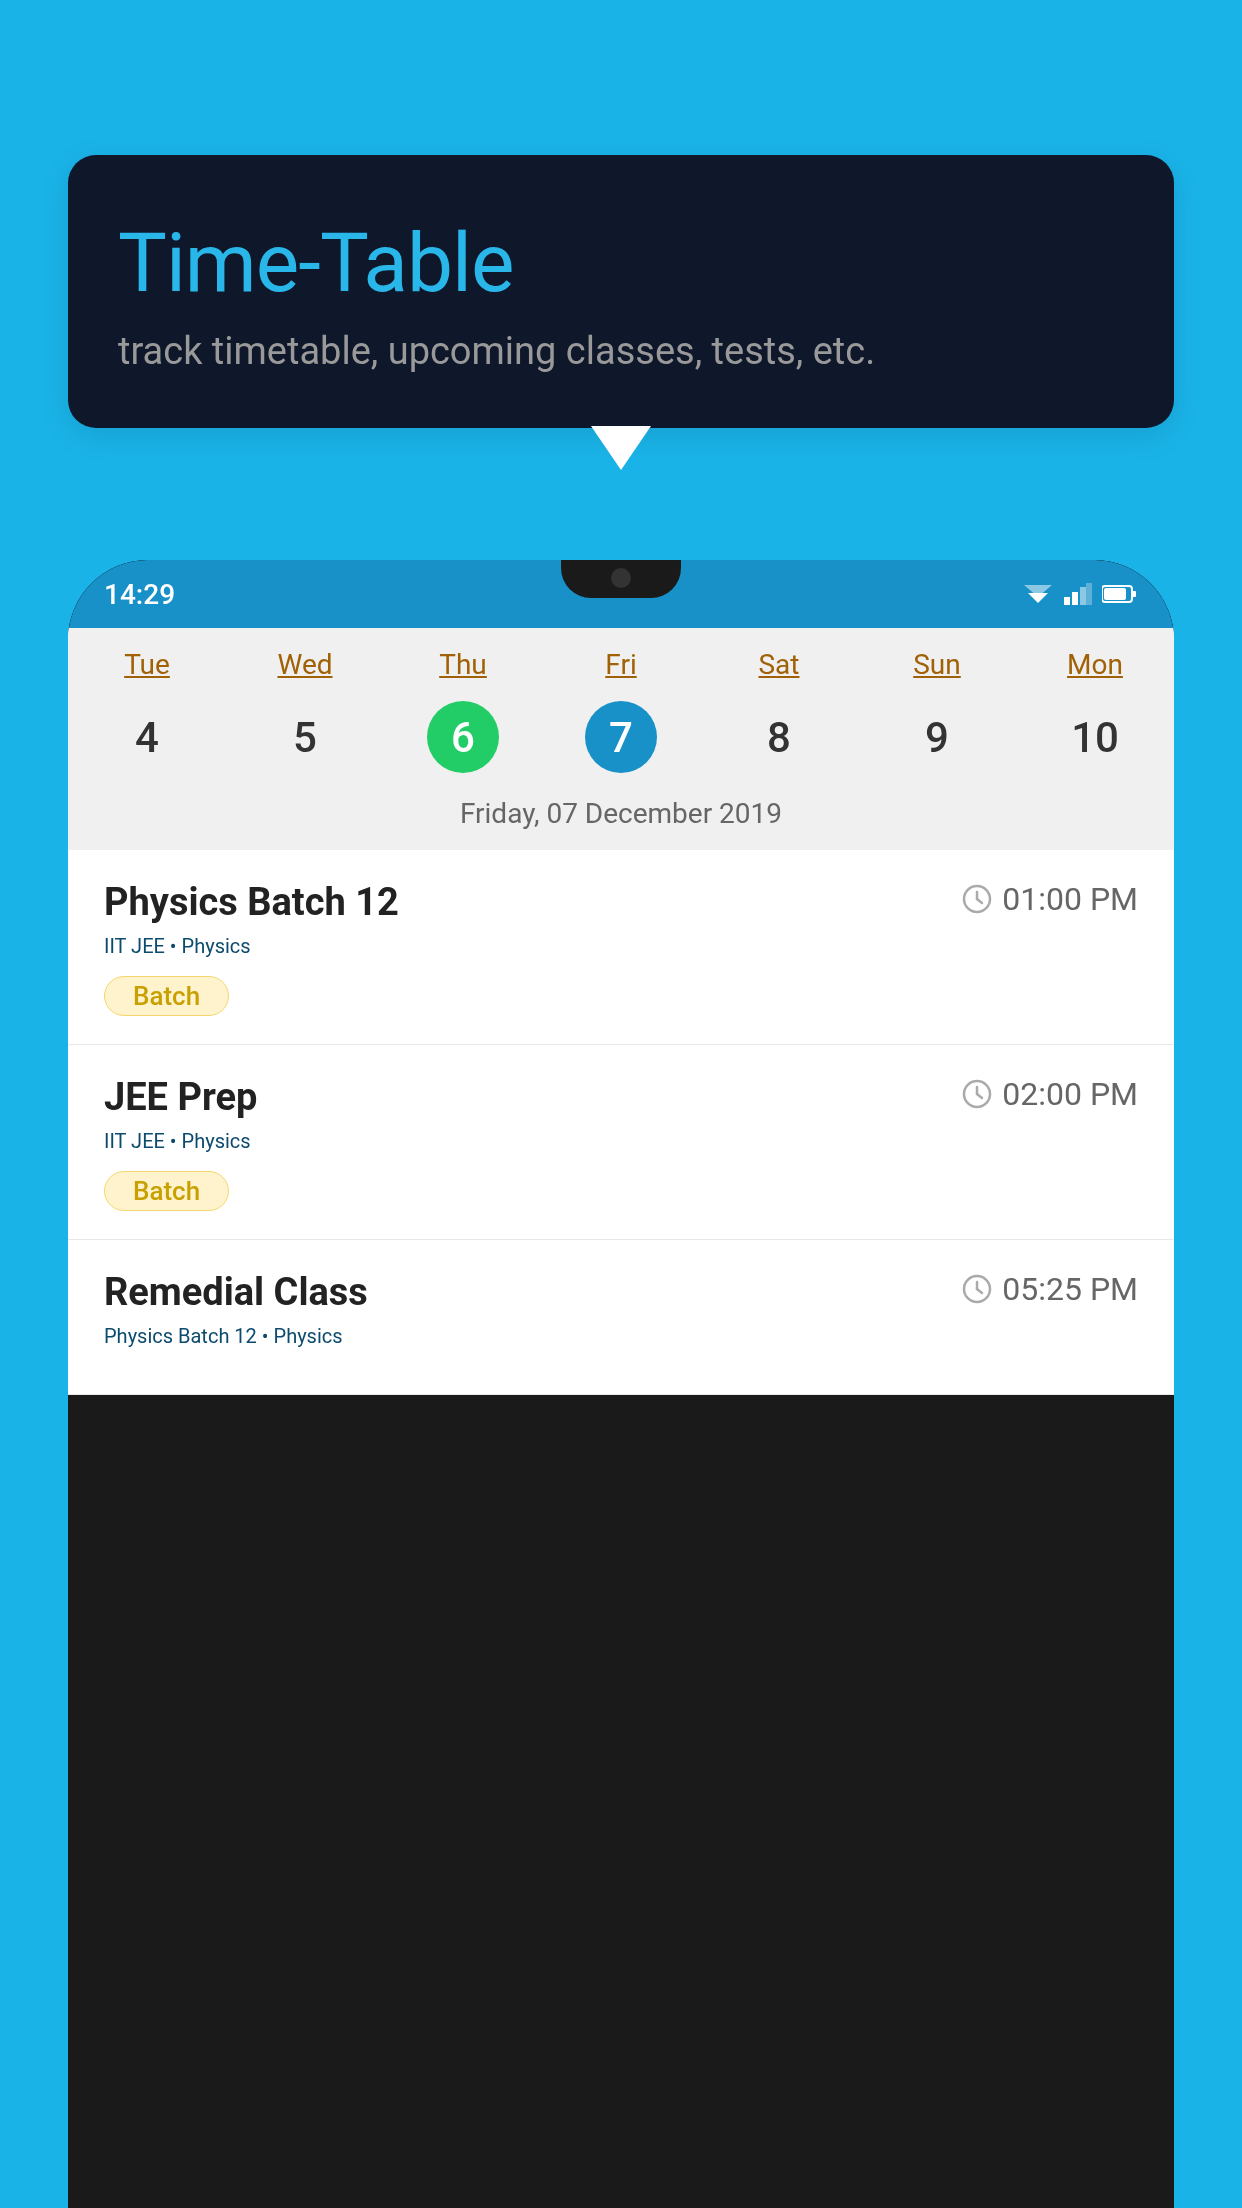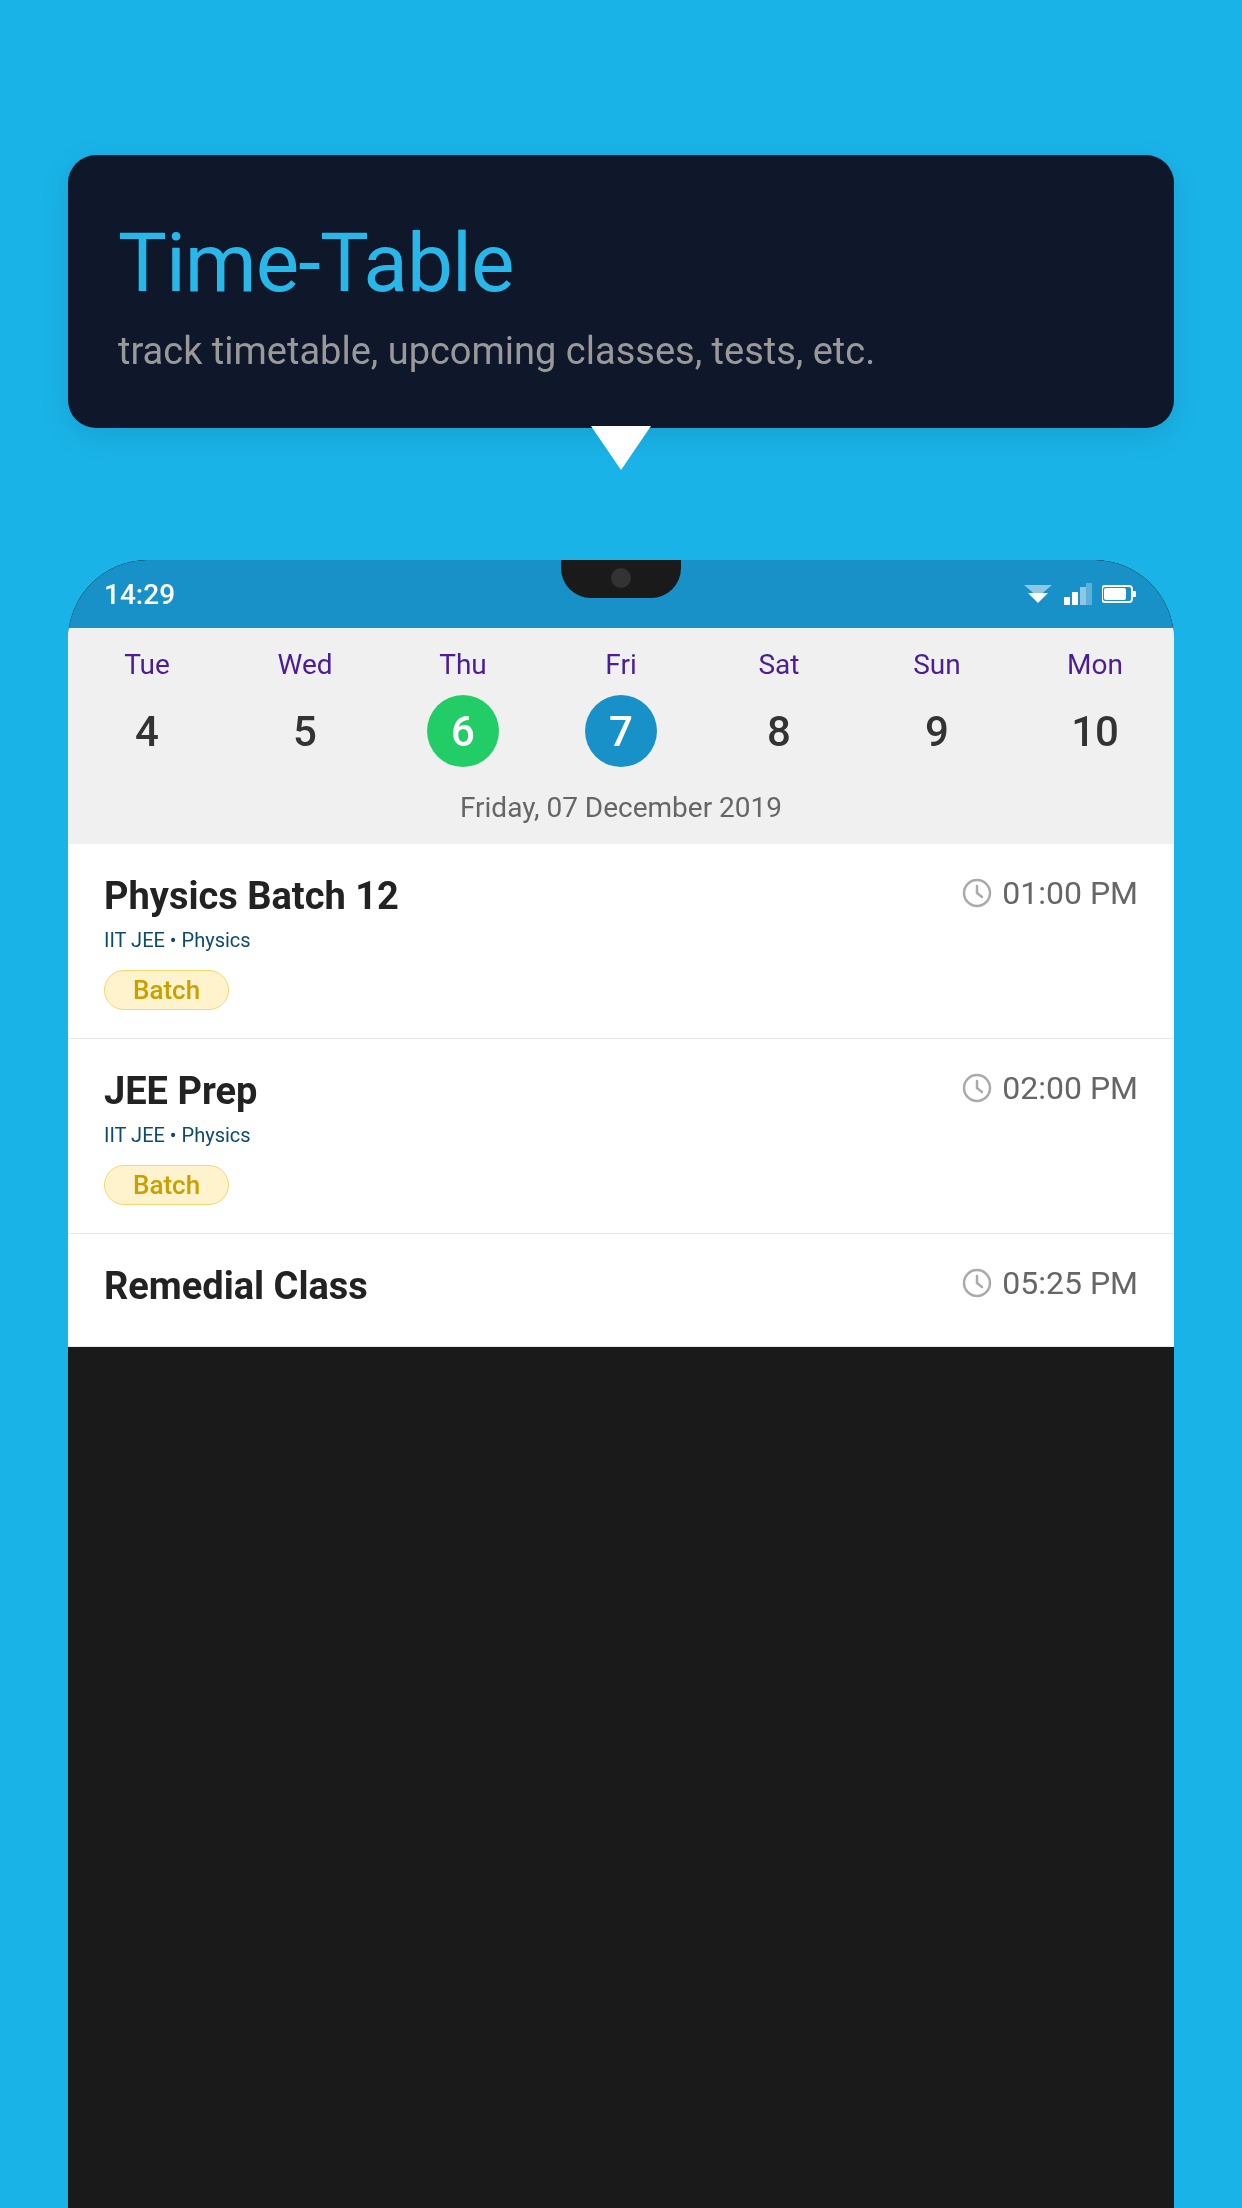--- a/index.html
+++ b/index.html
@@ -165,23 +165,24 @@
       padding: 20px 0 8px;
     }
 
     .calendar-day-col {
       flex: 1;
       text-align: center;
     }
 
     .day-name {
       font-size: 28px;
-      color: #4c1d95;
+      color: #a16207;
       font-weight: 400;
-      margin-bottom: 14px;
+      margin-bottom: 20px;
+      text-decoration: underline;
     }
 
     .day-num {
       font-size: 42px;
       font-weight: 500;
       color: #333;
       width: 72px;
       height: 72px;
       display: flex;
       align-items: center;
@@ -373,17 +374,18 @@
               <div class="schedule-title">Remedial Class</div>
               <div class="schedule-time">
                 <svg width="30" height="30" viewBox="0 0 30 30" fill="none">
                   <circle cx="15" cy="15" r="13" stroke="#aaa" stroke-width="2.5"></circle>
                   <line x1="15" y1="8" x2="15" y2="15" stroke="#aaa" stroke-width="2.5" stroke-linecap="round"></line>
                   <line x1="15" y1="15" x2="20" y2="19" stroke="#aaa" stroke-width="2.5" stroke-linecap="round"></line>
                 </svg>
                 <span>05:25 PM</span>
               </div>
             </div>
+            <div class="schedule-meta">Physics Batch 12 • Physics</div>
           </div>
         </div>
     </div>
   </div>
 </div>
 
 </body></html>

